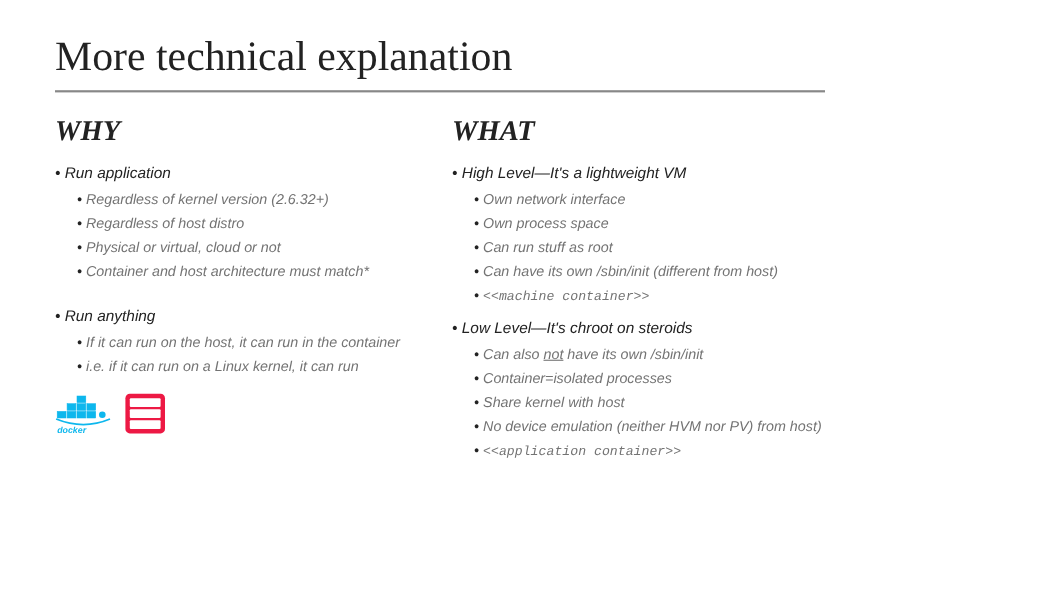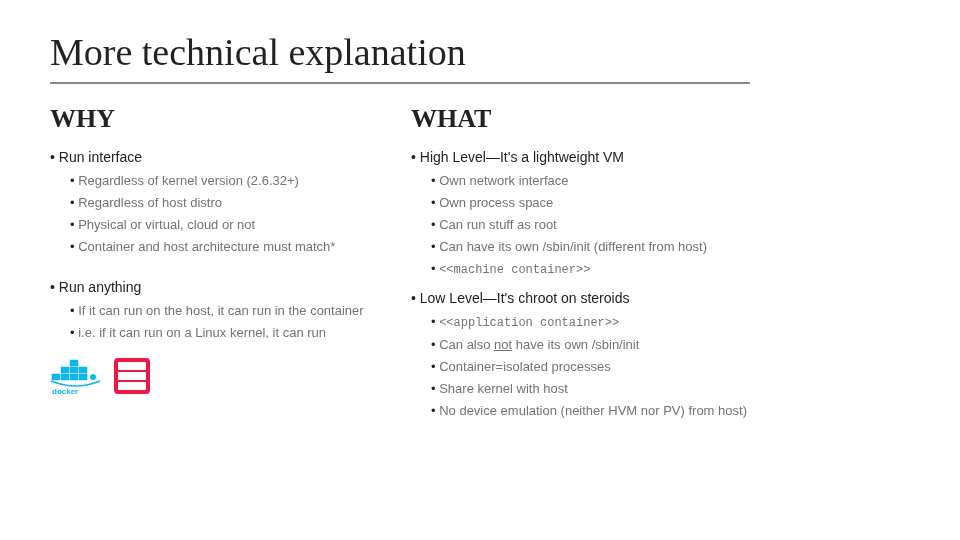--- a/index.html
+++ b/index.html
@@ -31,20 +31,21 @@
     .divider {
       height: 2px;
       background: #888;
       margin-bottom: 20px;
     }
 
     .columns {
       display: flex;
       flex: 1;
       gap: 22px;
+      font-style: italic;
     }
 
     .column {
       flex: 1;
     }
 
     .column-title {
       font-size: 26px;
       font-weight: bold;
       color: #222;
@@ -115,21 +116,21 @@
   <h1 class="title">More technical explanation</h1>
   <div class="divider"></div>
 
   <div class="columns">
 
     <div class="column">
       <div class="column-title">WHY</div>
 
       <ul class="bullet-list">
         <li>
-          <span>Run interface</span>
+          <span>Run application</span>
           <ul class="sub-list">
             <li>Regardless of kernel version (2.6.32+)</li>
             <li>Regardless of host distro</li>
             <li>Physical or virtual, cloud or not</li>
             <li>Container and host architecture must match*</li>
           </ul>
         </li>
         <li class="run-anything">
           <span>Run anything</span>
           <ul class="sub-list">
@@ -177,26 +178,26 @@
             <li>Can have its own /sbin/init (different from host)</li>
           </ul>
           <ul class="sub-list">
             <li><span class="mono">&lt;&lt;machine container&gt;&gt;</span></li>
           </ul>
         </li>
 
         <li style="margin-top:10px;">
           <span>Low Level—It's chroot on steroids</span>
           <ul class="sub-list">
-            <li><span class="mono">&lt;&lt;application container&gt;&gt;</span></li>
-          </ul>
-          <ul class="sub-list">
             <li>Can also <span style="text-decoration:underline;">not</span> have its own /sbin/init</li>
             <li>Container=isolated processes</li>
             <li>Share kernel with host</li>
             <li>No device emulation (neither HVM nor PV) from host)</li>
           </ul>
+          <ul class="sub-list">
+            <li><span class="mono">&lt;&lt;application container&gt;&gt;</span></li>
+          </ul>
         </li>
       </ul>
     </div>
 
   </div>
 </div>
 
 </body></html>

